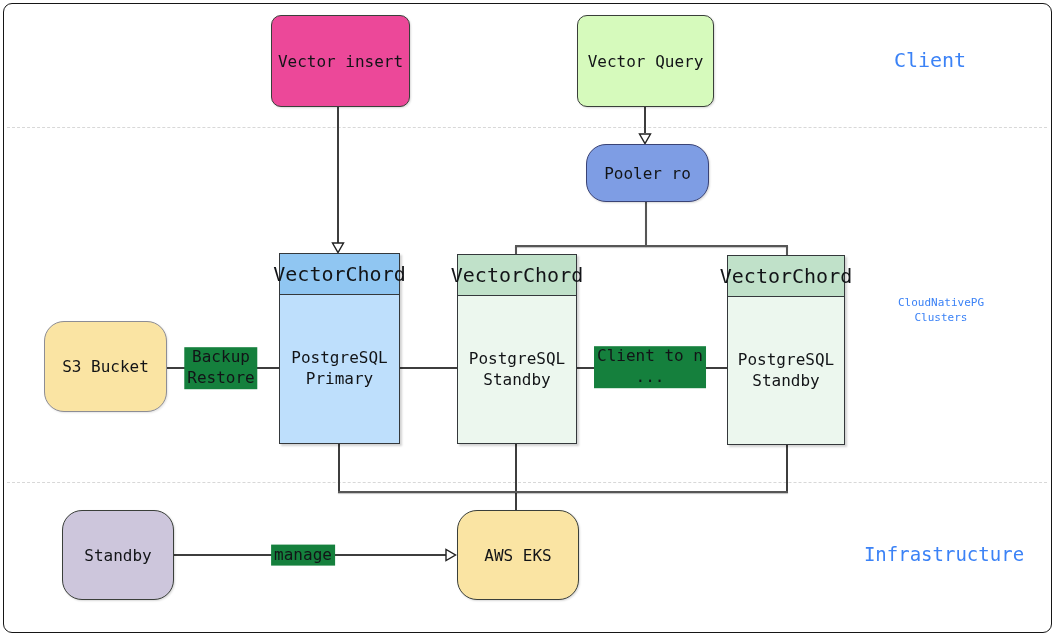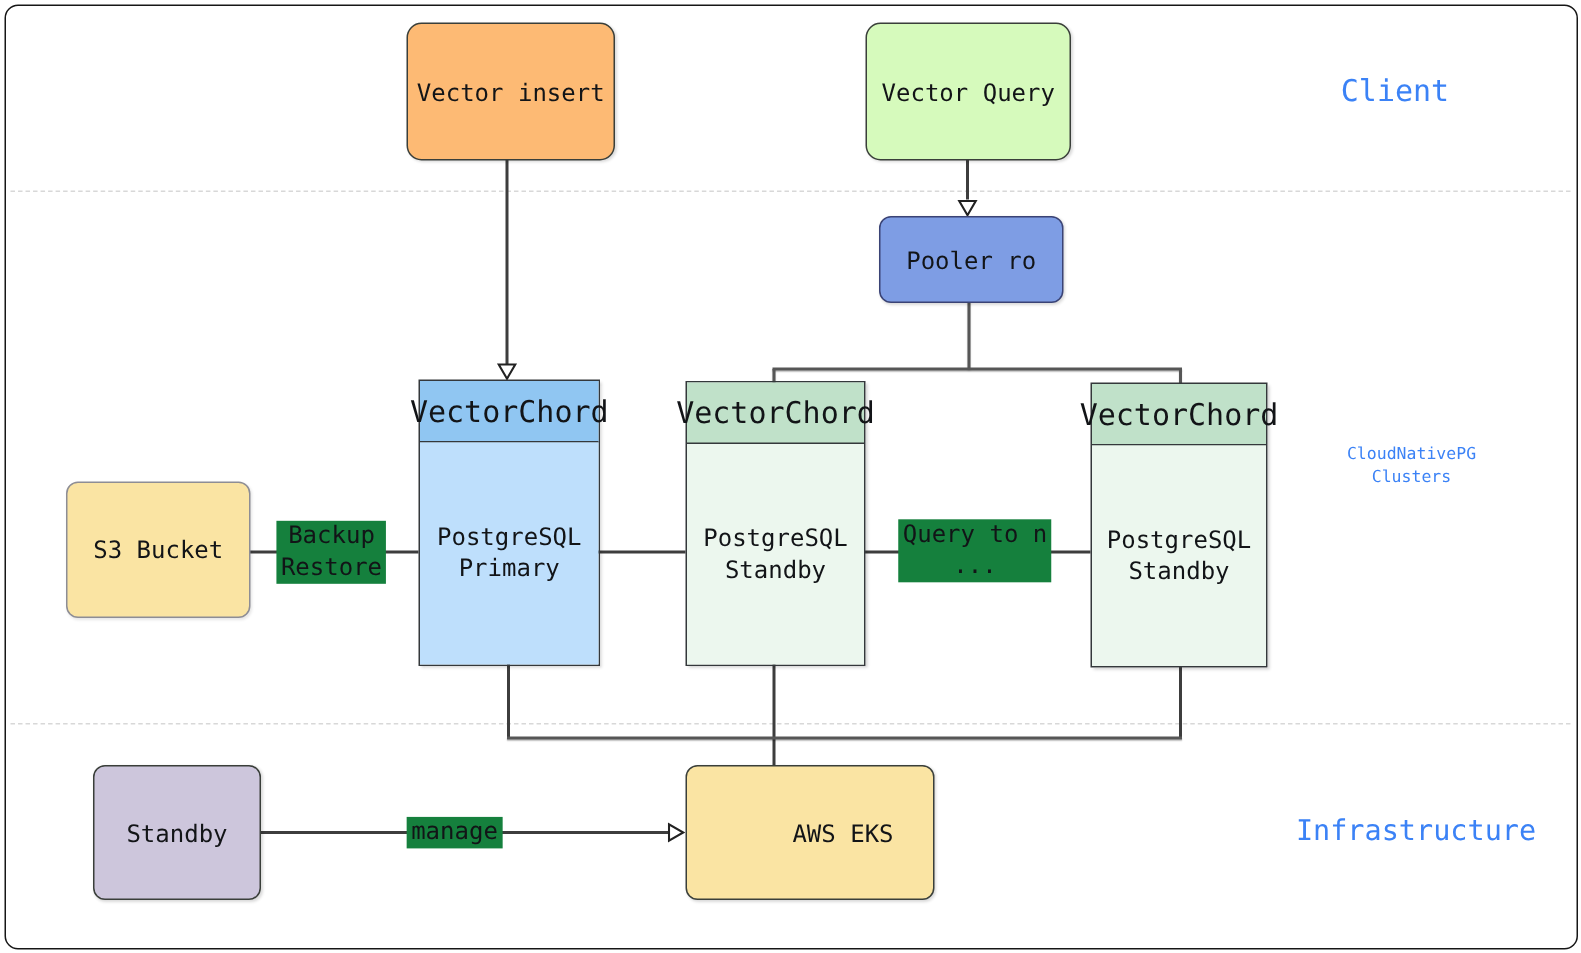--- a/index.html
+++ b/index.html
@@ -7,21 +7,21 @@
     position:relative;width:1054px;height:635px;background:#ffffff;overflow:hidden;
     font-family:"DejaVu Sans Mono","Liberation Mono",monospace;color:#121417;
   }
   .frame{position:absolute;inset:2.5px;border:1.6px solid #161616;border-radius:9px;pointer-events:none;}
   .divider{position:absolute;left:7px;right:7px;height:0;border-top:1px dashed #d8d8d8;}
   .node{
     position:absolute;border:1.4px solid #3a3f3a;border-radius:10px;
     display:flex;align-items:center;justify-content:center;text-align:center;
     font-size:16px;box-shadow:1px 1px 2px rgba(0,0,0,0.15);white-space:pre-line;
   }
-  .pill{border-radius:8px;align-items:center;}
+  .pill{border-radius:20px;align-items:center;}
   .pooler{border-color:#3a4375;}
   .s3{border-color:#8d8d95;box-shadow:1px 1px 2px rgba(0,0,0,0.10);}
   .dbnode{
     position:absolute;border:1.4px solid #34383b;display:flex;flex-direction:column;
     box-shadow:1.5px 1.5px 2px rgba(0,0,0,0.18);
   }
   .dbheader{
     height:40px;flex:0 0 40px;display:flex;align-items:center;justify-content:center;
     border-bottom:1.4px solid #34383b;font-size:20px;
   }
@@ -85,25 +85,25 @@
 
   <div class="ln" style="left:172px;top:554px;width:274px;height:1.6px;"></div>
   <div class="arrowhead" style="left:445px;top:548px;">
     <svg width="12" height="14" viewBox="0 0 12 14">
         <polygon points="1,1.5 1,12.5 10.5,7" fill="#ffffff" stroke="#222222" stroke-width="1.4"></polygon>
       </svg>
   </div>
 
   <div class="edge-label" style="left:221px;top:368px;">Backup
 Restore</div>
-  <div class="edge-label" style="left:650px;top:367px;">Query to n
+  <div class="edge-label" style="left:650px;top:367px;">Client to n
 ...</div>
   <div class="edge-label" style="left:303px;top:555px;">manage</div>
 
-  <div class="node" style="left: 271px; top: 15px; width: 137px; height: 90px; background-color: #fdba74;">
+  <div class="node" style="left: 271px; top: 15px; width: 137px; height: 90px; background-color: #ec4899;">
     <span>Vector insert</span>
   </div>
   <div class="node" style="left: 577px; top: 15px; width: 135px; height: 90px; background-color: rgb(214, 250, 188);">
     <span>Vector Query</span>
   </div>
 
   <div class="node pill pooler" style="left: 586px; top: 144px; width: 121px; height: 56px; background-color: rgb(126, 157, 228);">
     <span>Pooler ro</span>
   </div>
 
@@ -125,16 +125,16 @@
 Standby</div>
   </div>
 
   <div class="node pill s3" style="left: 44px; top: 321px; width: 121px; height: 89px; background-color: rgb(250, 228, 163);">
     <span>S3 Bucket</span>
   </div>
 
   <div class="node pill" style="left: 62px; top: 510px; width: 110px; height: 88px; background-color: rgb(205, 198, 220);">
     <span>Standby</span>
   </div>
-  <div class="node pill" style="left: 457px; top: 510px; width: 120px; height: 88px; background-color: rgb(250, 228, 163); padding-left: 44px;">
+  <div class="node pill" style="left: 457px; top: 510px; width: 120px; height: 88px; background-color: rgb(250, 228, 163);">
     <span>AWS EKS</span>
   </div>
 </div>
 
 </body></html>

